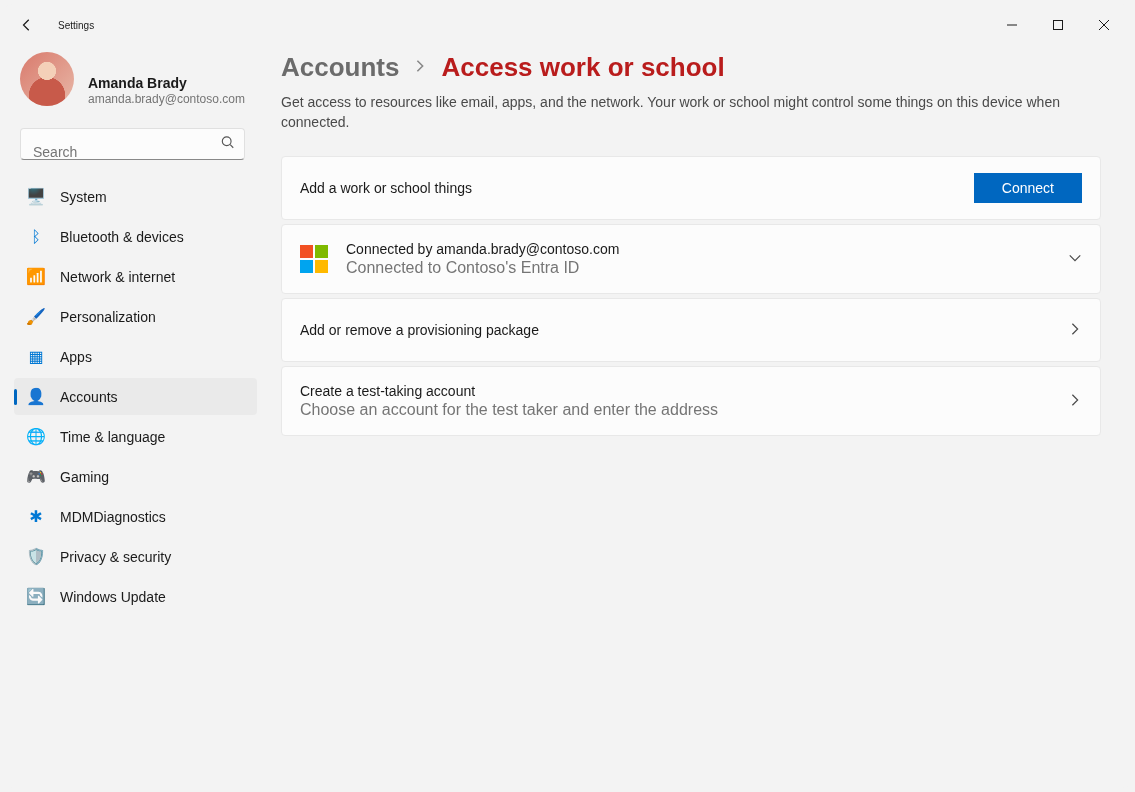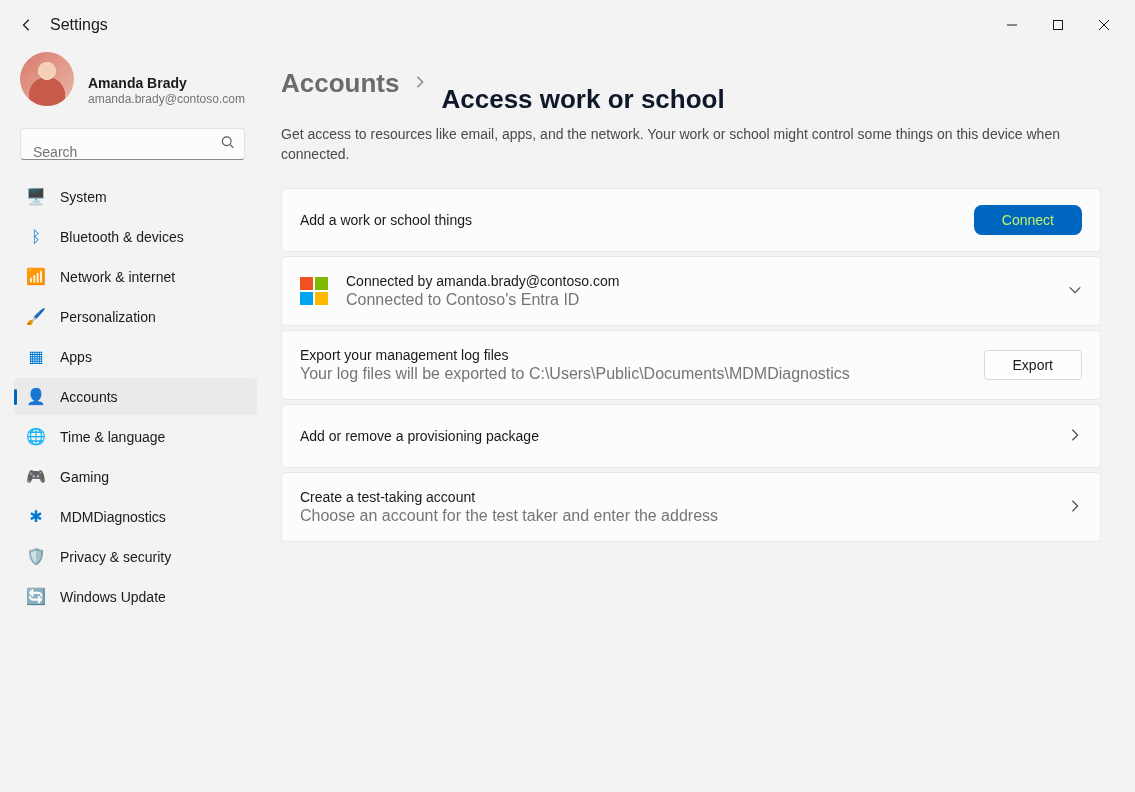--- a/index.html
+++ b/index.html
@@ -30,22 +30,22 @@
 }
 .back-btn {
   width: 38px;
   height: 38px;
   display: flex;
   align-items: center;
   justify-content: center;
   border-radius: 4px;
 }
 .title-text {
-  font-size: 16px;
-  margin-left: 4px;
+  font-size: 10px;
+  margin-left: 12px;
   color: #1a1a1a;
 }
 .window-controls {
   margin-left: auto;
   display: flex;
 }
 .win-ctrl {
   width: 46px;
   height: 32px;
   display: flex;
@@ -173,22 +173,21 @@
   font-weight: 600;
   color: #6b6b6b;
 }
 .bc-sep {
   margin: 0 14px;
   color: #888;
 }
 .bc-current {
   font-size: 26px;
   font-weight: 600;
-  color: #0f172a;
-  margin-top: 32px;
+  color: #b91c1c;
 }
 .page-desc {
   font-size: 14px;
   color: #4a4a4a;
   line-height: 1.4;
   margin-bottom: 24px;
   max-width: 800px;
 }
 .card {
   background: #fcfcfc;
@@ -209,24 +208,24 @@
 .card-sub {
   font-size: 16px;
   color: #757575;
   margin-top: 2px;
 }
 .card-text-wrap {
   flex: 1;
 }
 .btn-primary {
   background: #0067c0;
-  color: #bef264;
+  color: #ffffff;
   border: none;
   padding: 7px 28px;
-  border-radius: 8px;
+  border-radius: 0;
   font-size: 14px;
   cursor: pointer;
 }
 .btn-secondary {
   background: #fefefe;
   color: #1a1a1a;
   border: 1px solid #d8d8d8;
   padding: 6px 28px;
   border-radius: 4px;
   font-size: 14px;
@@ -387,29 +386,20 @@
           </div>
           <span class="chevron">
             <svg width="14" height="14" viewBox="0 0 16 16">
                 <path d="M2 5 L8 11 L14 5" stroke="#4a4a4a" stroke-width="1.4" fill="none"></path>
               </svg>
           </span>
         </div>
       </div>
 
 
-      <div class="card">
-        <div class="card-row">
-          <div class="card-text-wrap">
-            <div class="card-title">Export your management log files</div>
-            <div class="card-sub">Your log files will be exported to C:\Users\Public\Documents\MDMDiagnostics</div>
-          </div>
-          <button class="btn-secondary">Export</button>
-        </div>
-      </div>
 
       <div class="card">
         <div class="card-row">
           <div class="card-text-wrap">
             <div class="card-title">Add or remove a provisioning package</div>
           </div>
           <span class="chevron">
             <svg width="14" height="14" viewBox="0 0 16 16">
                 <path d="M5 2 L11 8 L5 14" stroke="#4a4a4a" stroke-width="1.4" fill="none"></path>
               </svg>

